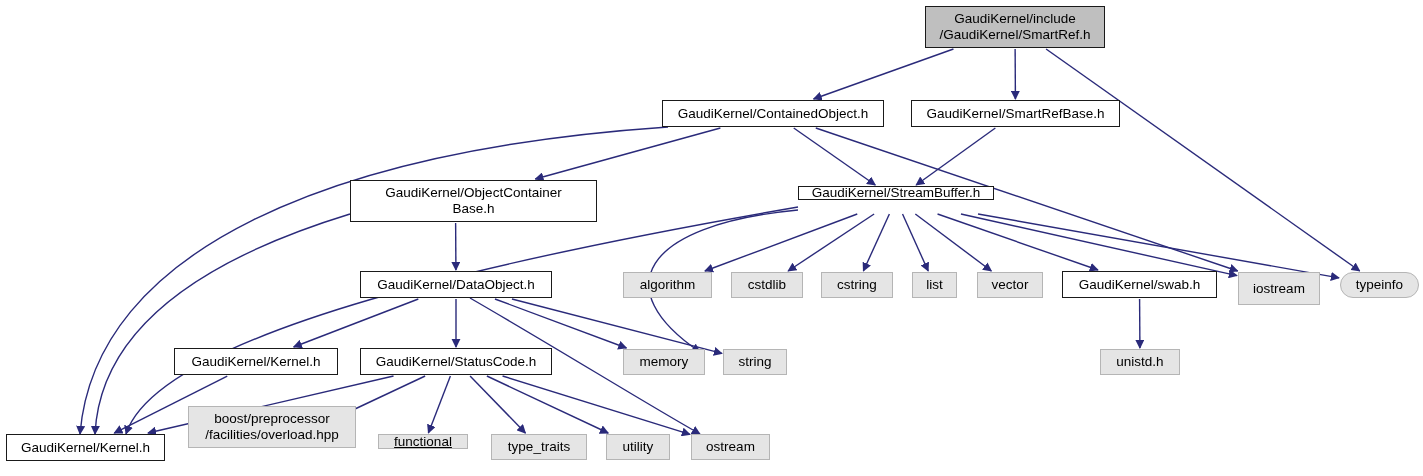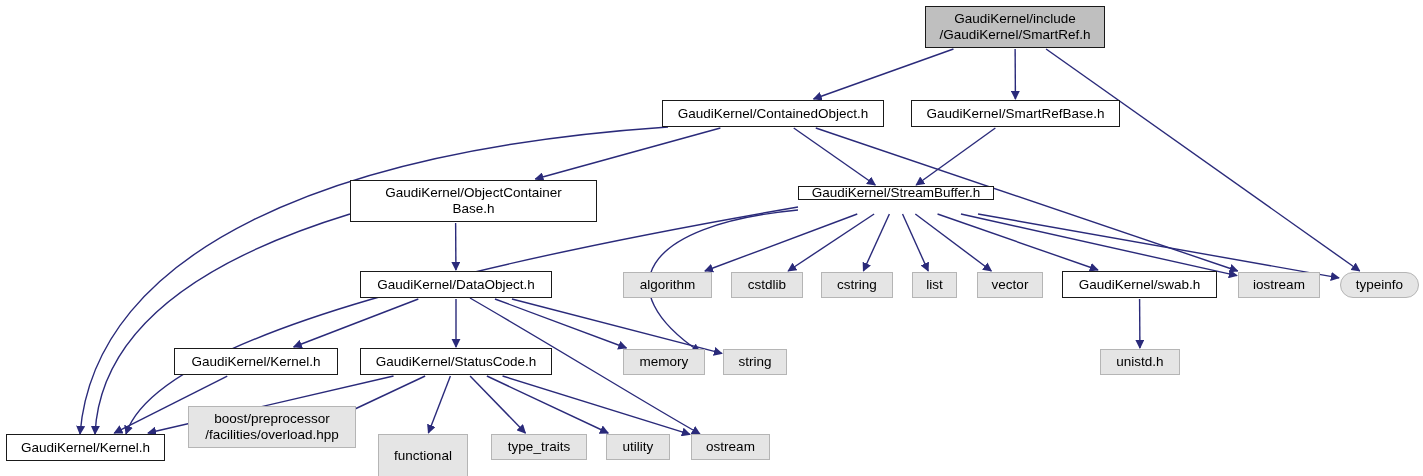--- a/index.html
+++ b/index.html
@@ -88,21 +88,21 @@
       </div>
       <div class="node sys" style="left: 912px; top: 272px; width: 45px; height: 26px;">
         <span>list</span>
       </div>
       <div class="node sys" style="left: 977px; top: 272px; width: 66px; height: 26px;">
         <span>vector</span>
       </div>
       <div class="node gaudi" style="left: 1062px; top: 271px; width: 155px; height: 27px;">
         <span>GaudiKernel/swab.h</span>
       </div>
-      <div class="node sys" style="left: 1238px; top: 272px; width: 82px; height: 26px;">
+      <div class="node sys" style="left: 1238px; top: 272px; width: 82px; height: 33px;">
         <span>iostream</span>
       </div>
       <div class="node sys" style="left: 1340px; top: 272px; width: 79px; height: 26px; border-radius: 13px;">
         <span>typeinfo</span>
       </div>
       <div class="node gaudi" style="left: 174px; top: 348px; width: 164px; height: 27px;">
         <span>GaudiKernel/Kernel.h</span>
       </div>
       <div class="node gaudi" style="left: 360px; top: 348px; width: 192px; height: 27px;">
         <span>GaudiKernel/StatusCode.h</span>
@@ -115,21 +115,21 @@
       </div>
       <div class="node sys" style="left: 1100px; top: 349px; width: 80px; height: 26px;">
         <span>unistd.h</span>
       </div>
       <div class="node gaudi" style="left: 6px; top: 434px; width: 159px; height: 27px;">
         <span>GaudiKernel/Kernel.h</span>
       </div>
       <div class="node sys" style="left: 188px; top: 406px; width: 168px; height: 42px;">
         <span>boost/preprocessor<br>/facilities/overload.hpp</span>
       </div>
-      <div class="node sys" style="left: 378px; top: 434px; width: 90px; height: 43px;">
+      <div class="node sys" style="left: 378px; top: 434px; width: 90px; height: 15px; text-decoration: underline;">
         <span>functional</span>
       </div>
       <div class="node sys" style="left: 491px; top: 434px; width: 96px; height: 26px;">
         <span>type_traits</span>
       </div>
       <div class="node sys" style="left: 606px; top: 434px; width: 64px; height: 26px;">
         <span>utility</span>
       </div>
       <div class="node sys" style="left: 691px; top: 434px; width: 79px; height: 26px;">
         <span>ostream</span>

